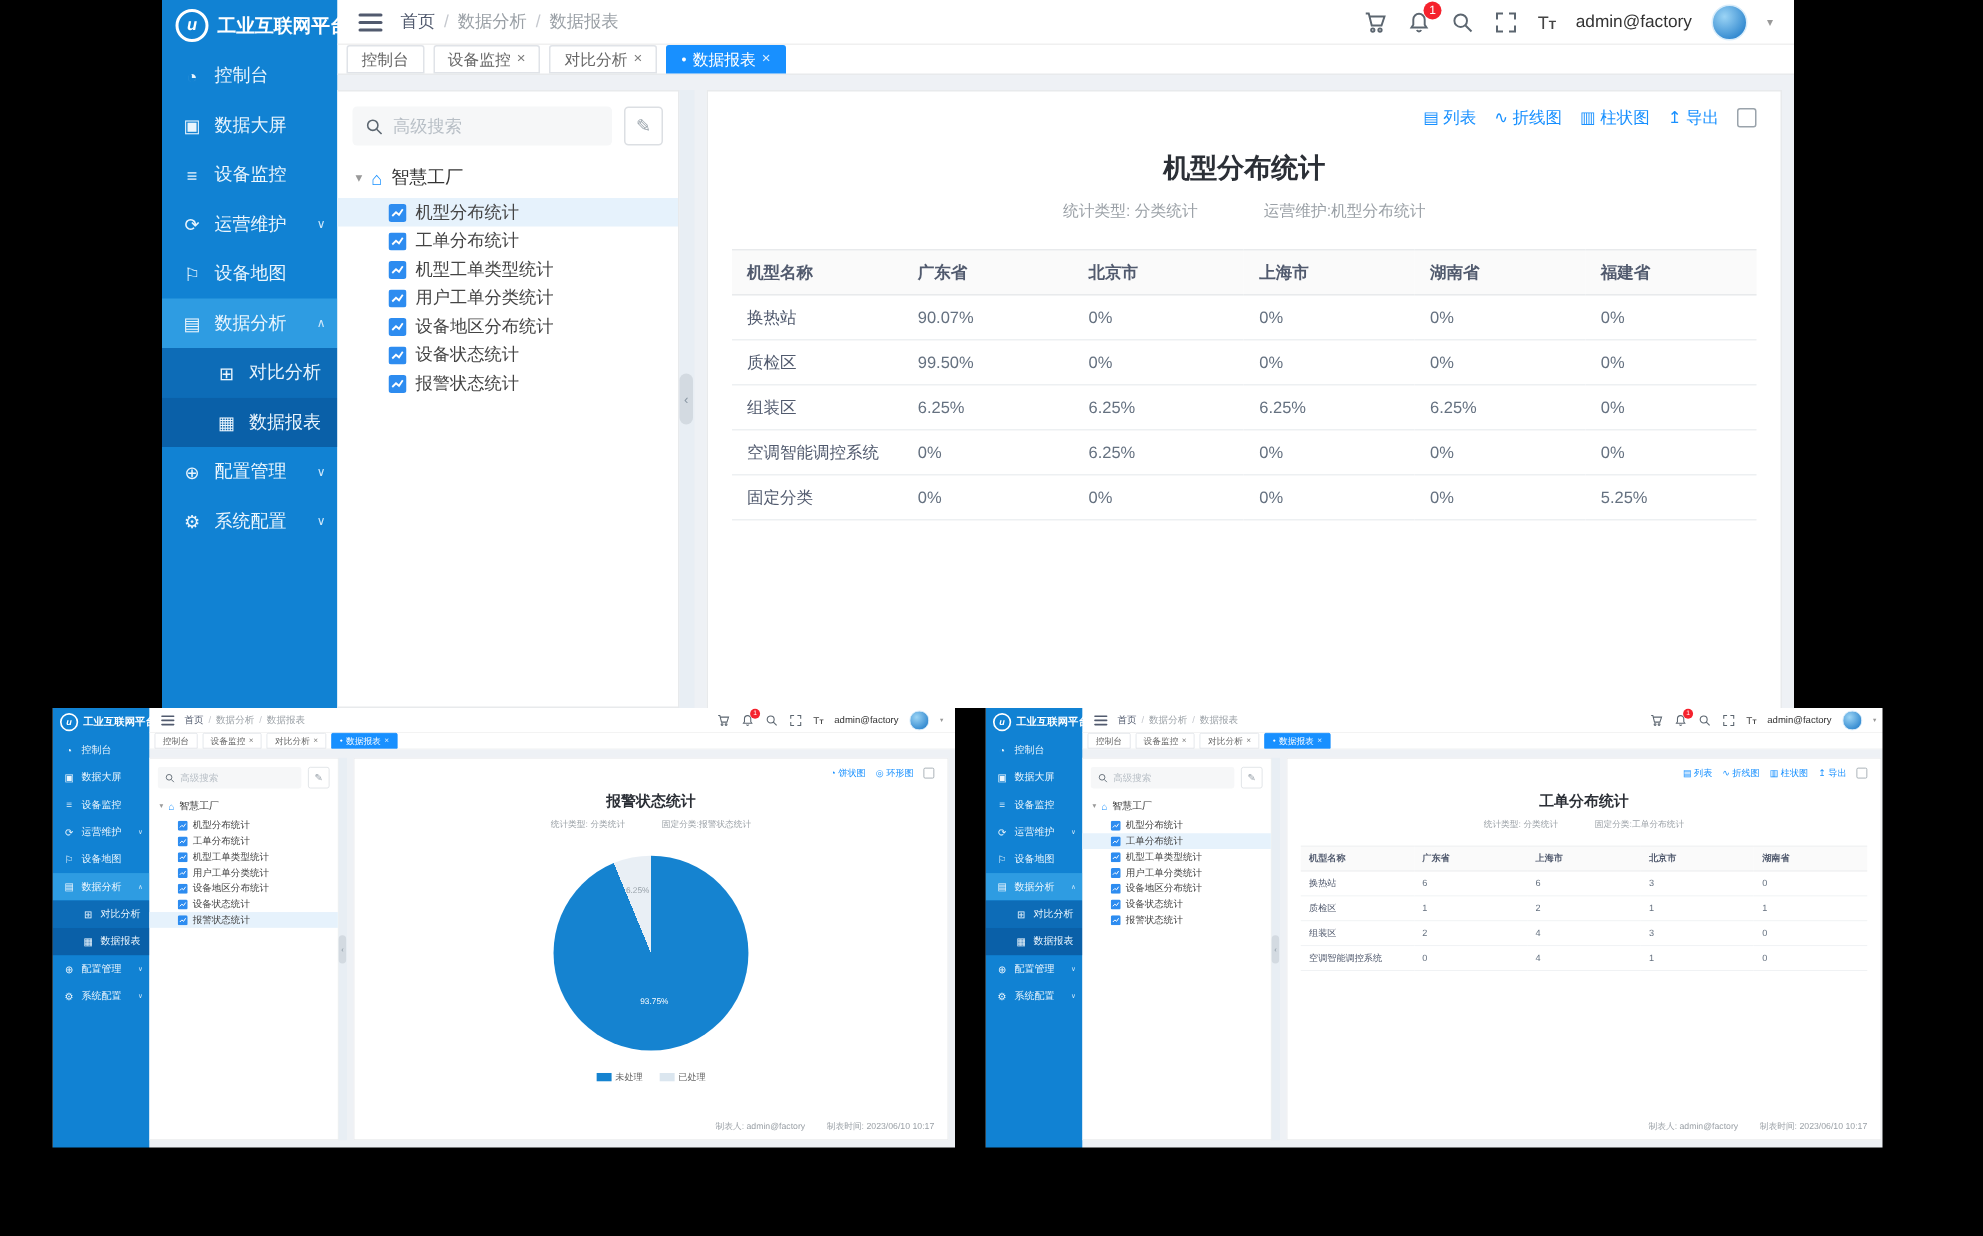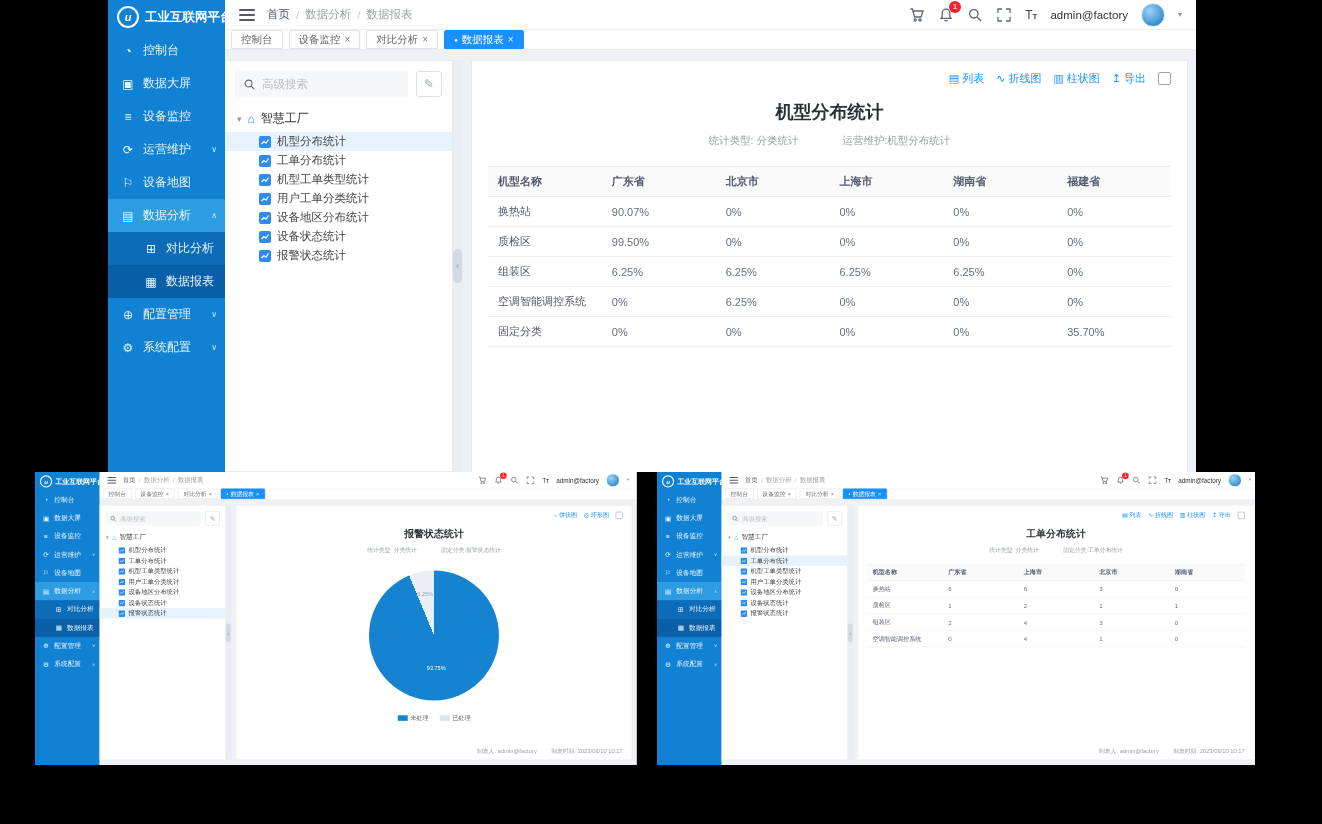--- a/index.html
+++ b/index.html
@@ -390,21 +390,21 @@
                 <td>0%</td>
                 <td>0%</td>
                 <td>0%</td>
               </tr>
               <tr>
                 <td>固定分类</td>
                 <td>0%</td>
                 <td>0%</td>
                 <td>0%</td>
                 <td>0%</td>
-                <td>35.70%</td>
+                <td>5.25%</td>
               </tr>
             </tbody>
         </table>
       </section>
     </div>
   </div>
 
   <div class="mini mini-left">
   <div class="window">
     <aside class="sbar">

